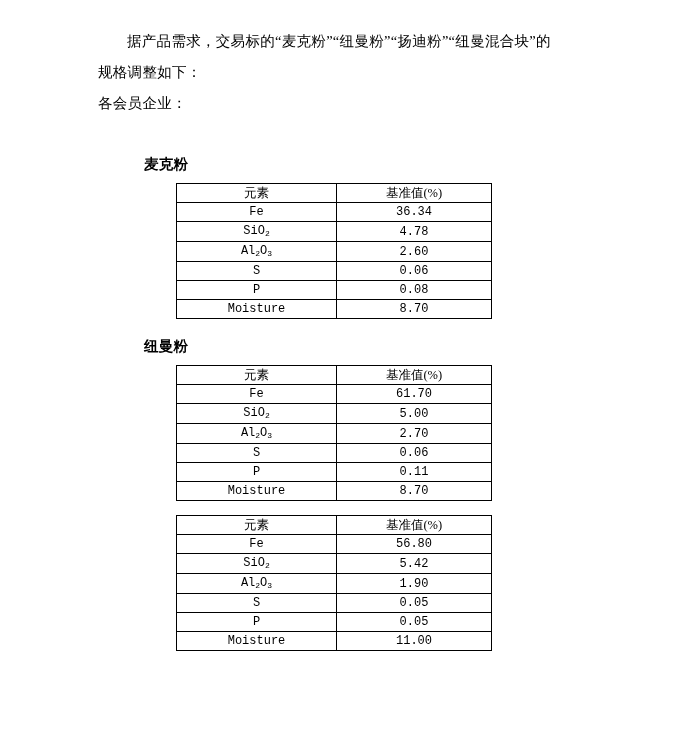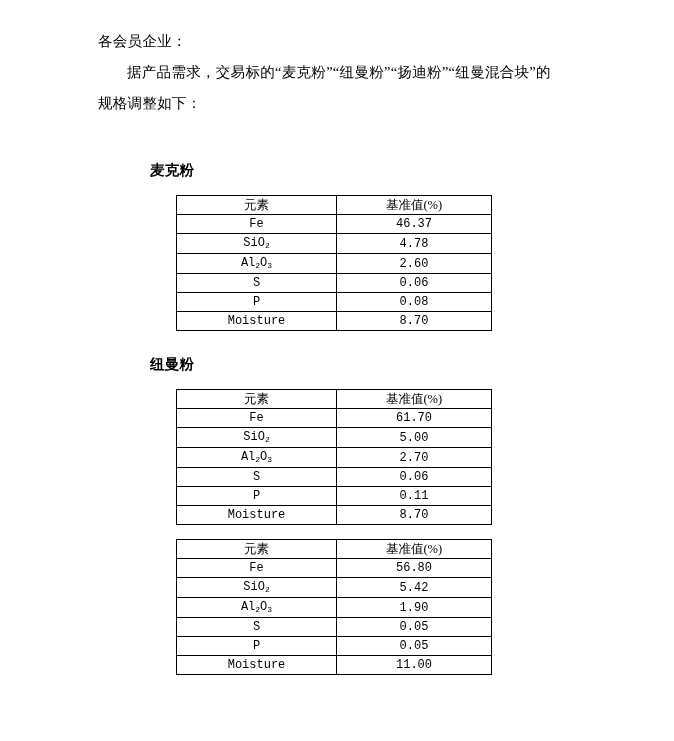--- a/index.html
+++ b/index.html
@@ -30,21 +30,21 @@
     white-space: nowrap;
   }
   .para.indent {
     text-indent: 29px;
     white-space: normal;
     width: 455px;
   }
   .section-title {
     font-size: 14.5px;
     line-height: 26px;
-    margin: 12px;
+    margin: 6px;
     padding-left: 40px;
     letter-spacing: 0.3px;
   }
   .table-wrap {
     padding-left: 78px;
     margin-top: 6px;
   }
   table.spec {
     border-collapse: collapse;
     width: 315px;
@@ -77,43 +77,43 @@
     top: 2px;
   }
   .gap-a { height: 26px; }
   .gap-b { height: 8px; }
 </style>
 </head>
 <body>
 
 <div class="page">
 
+  <p class="para indent">据产品需求，交易标的“麦克粉”“纽曼粉”“扬迪粉”“纽曼混合块”的规格调整如下：</p>
+
   <p class="para">各会员企业：</p>
-
-  <p class="para indent">据产品需求，交易标的“麦克粉”“纽曼粉”“扬迪粉”“纽曼混合块”的规格调整如下：</p>
 
   <div class="gap-a"></div>
 
   <h3 class="section-title">麦克粉</h3>
   <div class="table-wrap">
     <table class="spec">
       <colgroup>
           <col class="c1">
           <col class="c2">
         </colgroup>
       <thead>
         <tr>
           <th class="elem-head">元素</th>
           <th class="val-head">基准值(%)</th>
         </tr>
       </thead>
       <tbody>
         <tr>
           <td>Fe</td>
-          <td>46.37</td>
+          <td>36.34</td>
         </tr>
         <tr>
           <td><span>SiO</span><sub>2</sub></td>
           <td>4.78</td>
         </tr>
         <tr>
           <td><span>Al</span><sub>2</sub><span>O</span><sub>3</sub></td>
           <td>2.60</td>
         </tr>
         <tr>

